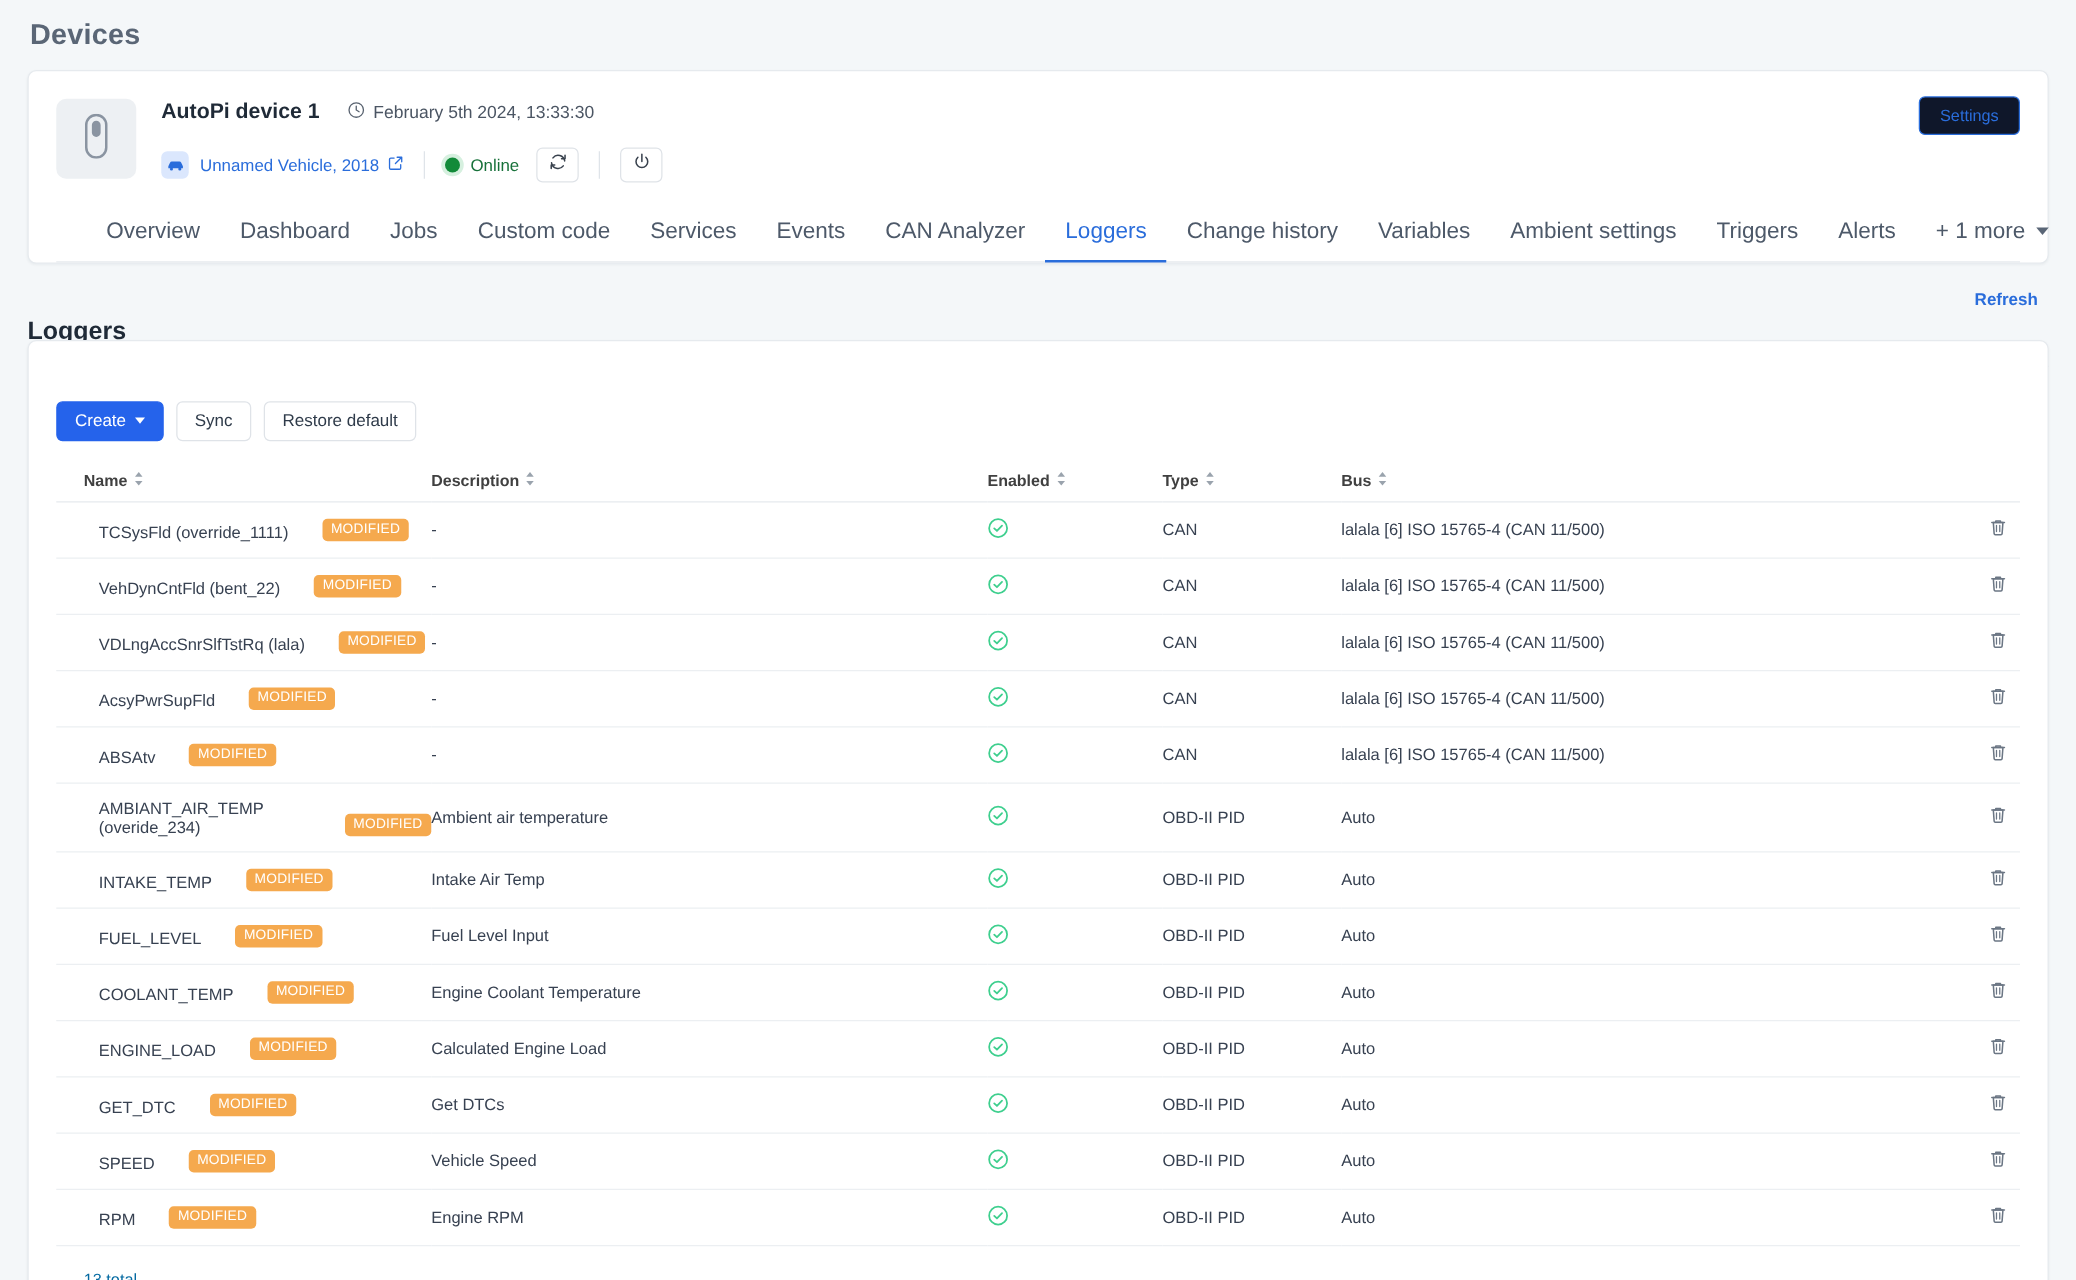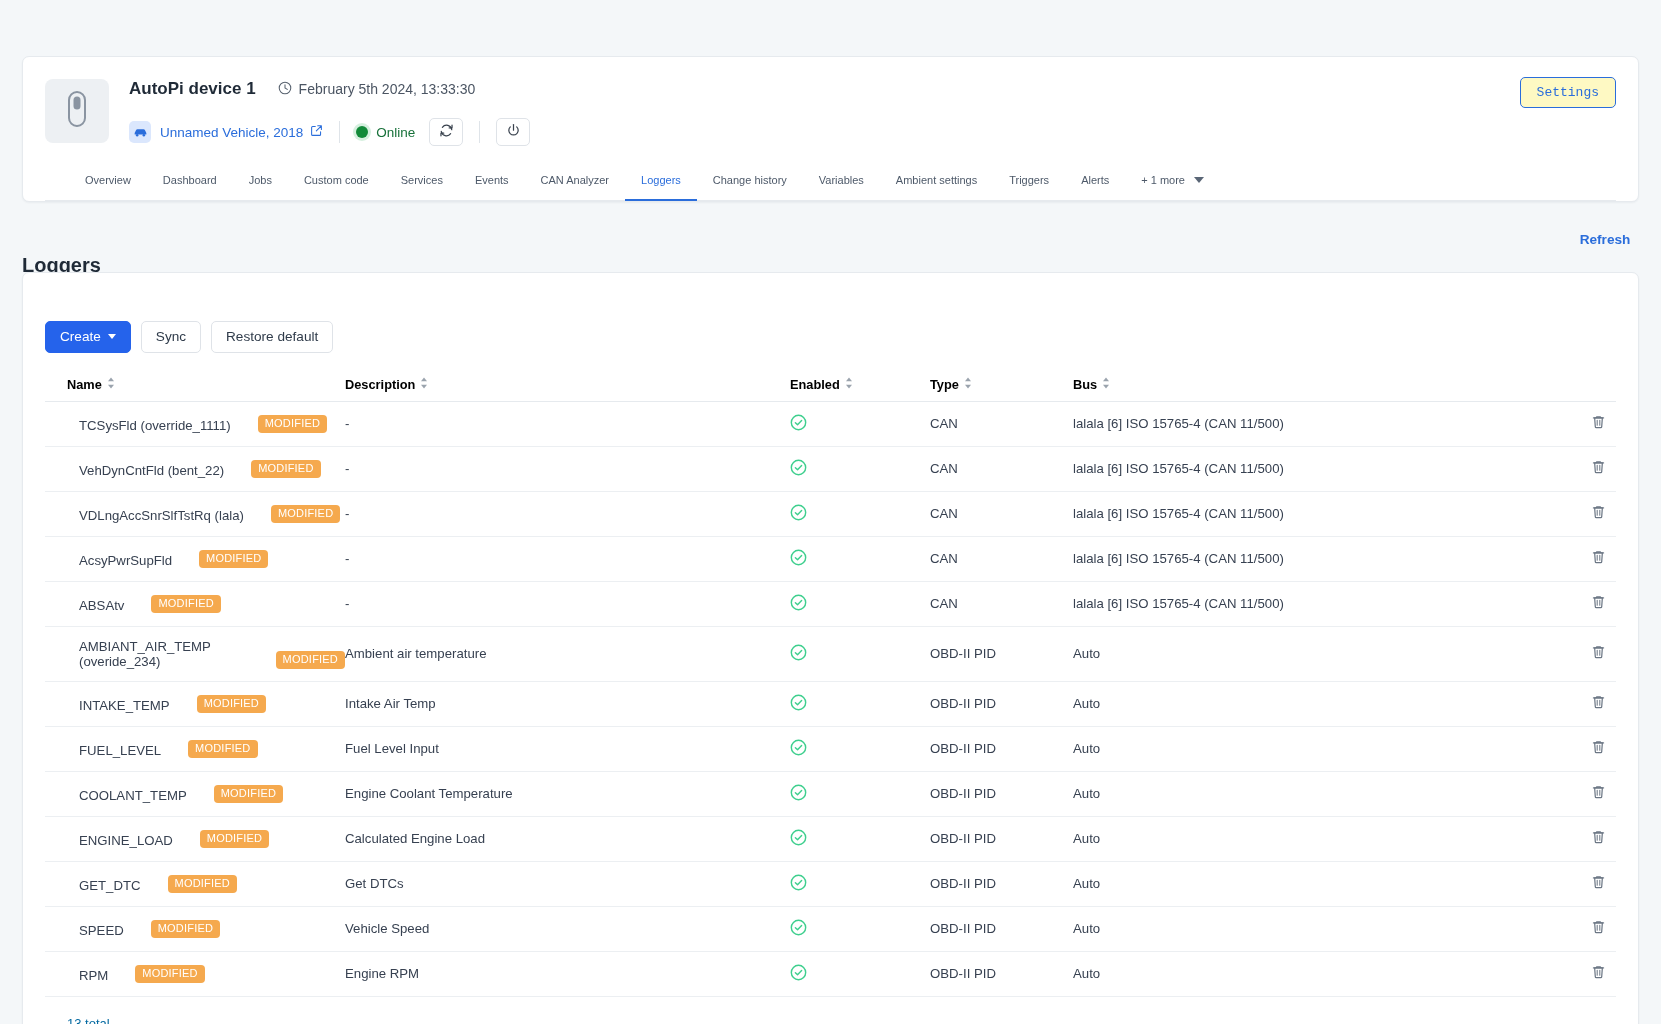--- a/index.html
+++ b/index.html
@@ -91,38 +91,38 @@
     background: #fff;
     display: flex; align-items: center; justify-content: center;
     margin-left: 14px;
     cursor: pointer;
   }
   .settings-btn {
     position: absolute;
     right: 22px; top: 20px;
     border: 1px solid #2a6ddb;
     color: #2a6ddb;
-    background: #fef9c3;
+    background: #0f172a;
     border-radius: 5px;
     font-size: 13px;
     padding: 7px 16px;
     cursor: pointer;
-    font-family: Liberation Mono, monospace;
+    font-family: Liberation Sans, sans-serif;
     margin-left: 40px;
   }
 
   
   .tabs {
     display: flex; align-items: center;
     margin: 18px 22px 0 22px;
     border-bottom: 1px solid #e6eaee;
     padding-left: 24px;
   }
   .tab {
-    font-size: 11px;
+    font-size: 18px;
     color: #4d5969;
     padding: 9px 16px 13px 16px;
     cursor: pointer;
     white-space: nowrap;
     border-bottom: 2px solid transparent;
     margin-bottom: -1px;
   }
   .tab.active { color: #2a6ddb; border-bottom-color: #2a6ddb; }
   .caret {
     width: 0; height: 0;
@@ -180,21 +180,21 @@
   
   table.loggers {
     width: 100%;
     border-collapse: collapse;
     margin-top: 18px;
   }
   table.loggers th {
     text-align: left;
     font-size: 12.8px;
     font-weight: 700;
-    color: #000000;
+    color: #404040;
     padding: 6px 0 9px 0;
     border-bottom: 1px solid #e6eaee;
     white-space: nowrap;
   }
   table.loggers td {
     font-size: 13.2px;
     color: #374151;
     padding: 12px 0;
     border-bottom: 1px solid #eceff2;
     vertical-align: middle;
@@ -226,20 +226,21 @@
   .trash-btn {
     background: none; border: none; padding: 0; cursor: pointer;
     display: inline-flex;
   }
 </style>
 </head>
 <body>
 
 <div class="page">
 
+  <div class="page-title">Devices</div>
 
   <div class="device-card">
     <div class="device-top">
 
       <div class="device-thumb">
         <span>
           <svg width="22" height="36" viewBox="0 0 22 36">
             <rect x="3" y="1" width="16" height="34" rx="8" fill="none" stroke="#8a94a1" stroke-width="2"></rect>
             <rect x="7.5" y="5.5" width="7" height="13" rx="3.5" fill="#8a94a1"></rect>
           </svg>

